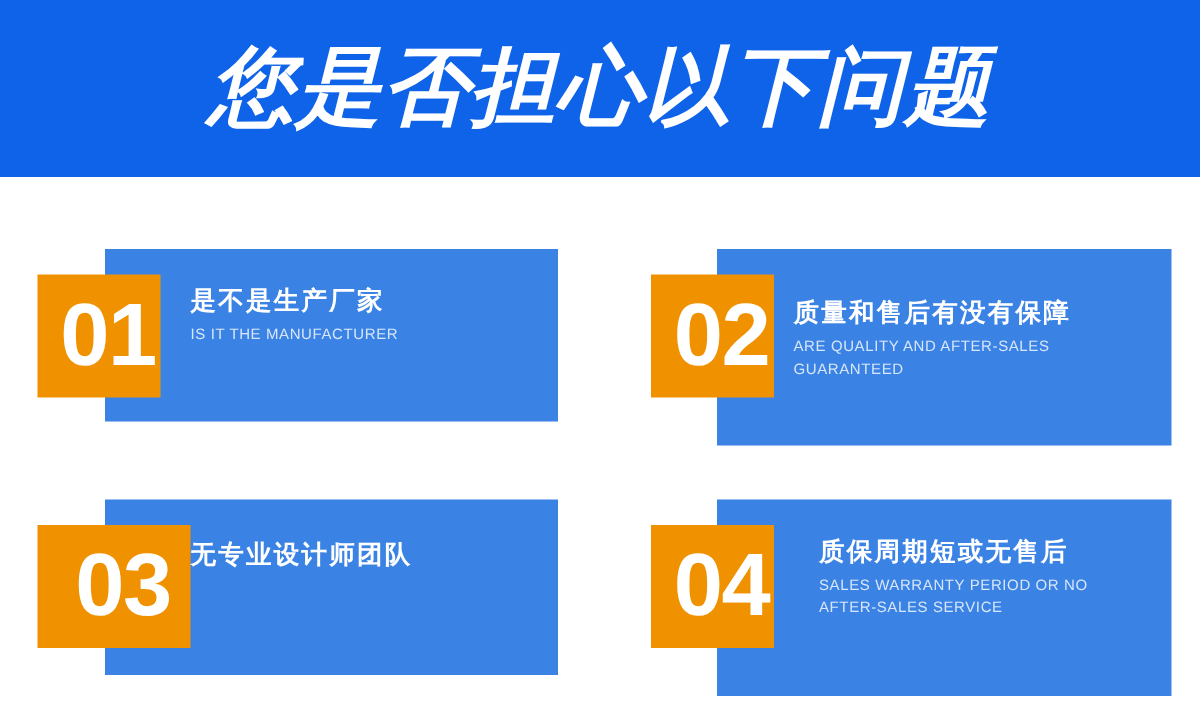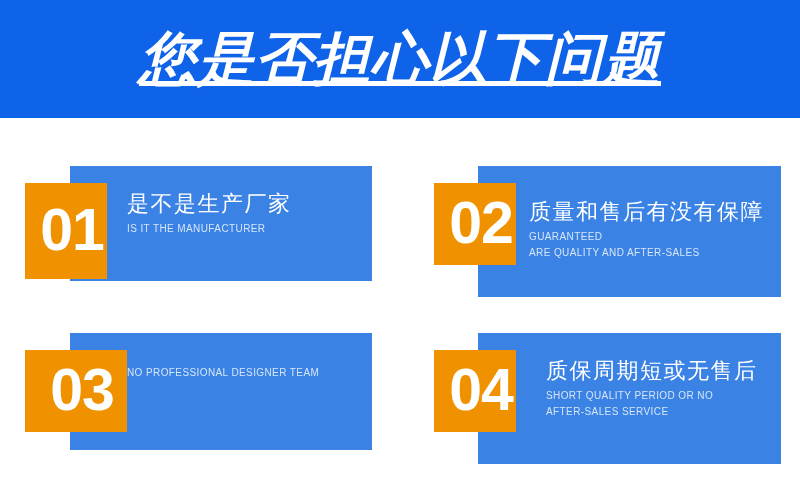--- a/index.html
+++ b/index.html
@@ -40,21 +40,20 @@
     justify-content: center;
     color: #ffffff;
     font-size: 57px;
     font-weight: 700;
     font-style: italic;
     letter-spacing: 1px;
     line-height: 1;
     white-space: nowrap;
     padding-bottom: 2px;
     box-sizing: border-box;
-    text-decoration: underline;
   }
 
   
   .card {
     position: absolute;
   }
   .card-bg {
     position: absolute;
     background: #3a82e4;
   }
@@ -72,42 +71,42 @@
     line-height: 1;
     letter-spacing: -1px;
     white-space: nowrap;
     transform: translateY(-1px);
   }
   .card-text {
     position: absolute;
   }
   .card-title {
     color: #ffffff;
-    font-size: 22px;
-    font-weight: 400;
+    font-size: 17px;
+    font-weight: 700;
     line-height: 1.15;
     letter-spacing: 1.5px;
     white-space: nowrap;
   }
   .card-sub {
     color: #d7e6fa;
     font-size: 10px;
     font-weight: 400;
     line-height: 1.55;
     letter-spacing: 0.4px;
     margin-top: 5px;
   }
   .card-sub div {
     white-space: nowrap;
   }
 
   
   #card-01 { left: 0; top: 150; }
   #card-01 .card-bg  { left: 70px;  top: 166px; width: 302px; height: 115px; }
-  #card-01 .num-box  { left: 25px;  top: 183px; width: 82px;  height: 96px;  }
+  #card-01 .num-box  { left: 25px;  top: 183px; width: 82px;  height: 82px;  }
   #card-01 .num-box .num-text { transform: translate(6px, -1px); }
   #card-01 .card-text{ left: 127px; top: 191px; }
 
   
   #card-02 .card-bg  { left: 478px; top: 166px; width: 303px; height: 131px; }
   #card-02 .num-box  { left: 434px; top: 183px; width: 82px;  height: 82px;  }
   #card-02 .num-box .num-text { transform: translate(6px, -1px); }
   #card-02 .card-text{ left: 529px; top: 191px; margin-top: 8px; }
 
   
@@ -144,45 +143,43 @@
   </div>
 
   <div class="card" id="card-02">
     <div class="card-bg"></div>
     <div class="num-box">
       <span class="num-text">02</span>
     </div>
     <div class="card-text">
       <div class="card-title">质量和售后有没有保障</div>
       <div class="card-sub">
+        <div>ARE QUALITY AND AFTER-SALES</div>
         <div>GUARANTEED</div>
-        <div>ARE QUALITY AND AFTER-SALES</div>
       </div>
     </div>
   </div>
 
   <div class="card" id="card-03">
     <div class="card-bg"></div>
     <div class="num-box">
       <span class="num-text">03</span>
     </div>
     <div class="card-text">
-      <div class="card-sub">
-        <div>NO PROFESSIONAL DESIGNER TEAM</div>
-      </div>
+      <div class="card-title">无专业设计师团队</div>
     </div>
   </div>
 
   <div class="card" id="card-04">
     <div class="card-bg"></div>
     <div class="num-box">
       <span class="num-text">04</span>
     </div>
     <div class="card-text">
       <div class="card-title">质保周期短或无售后</div>
       <div class="card-sub">
-        <div>SHORT QUALITY PERIOD OR NO</div>
+        <div>SALES WARRANTY PERIOD OR NO</div>
         <div>AFTER-SALES SERVICE</div>
       </div>
     </div>
   </div>
 
 </div>
 
 </body></html>

